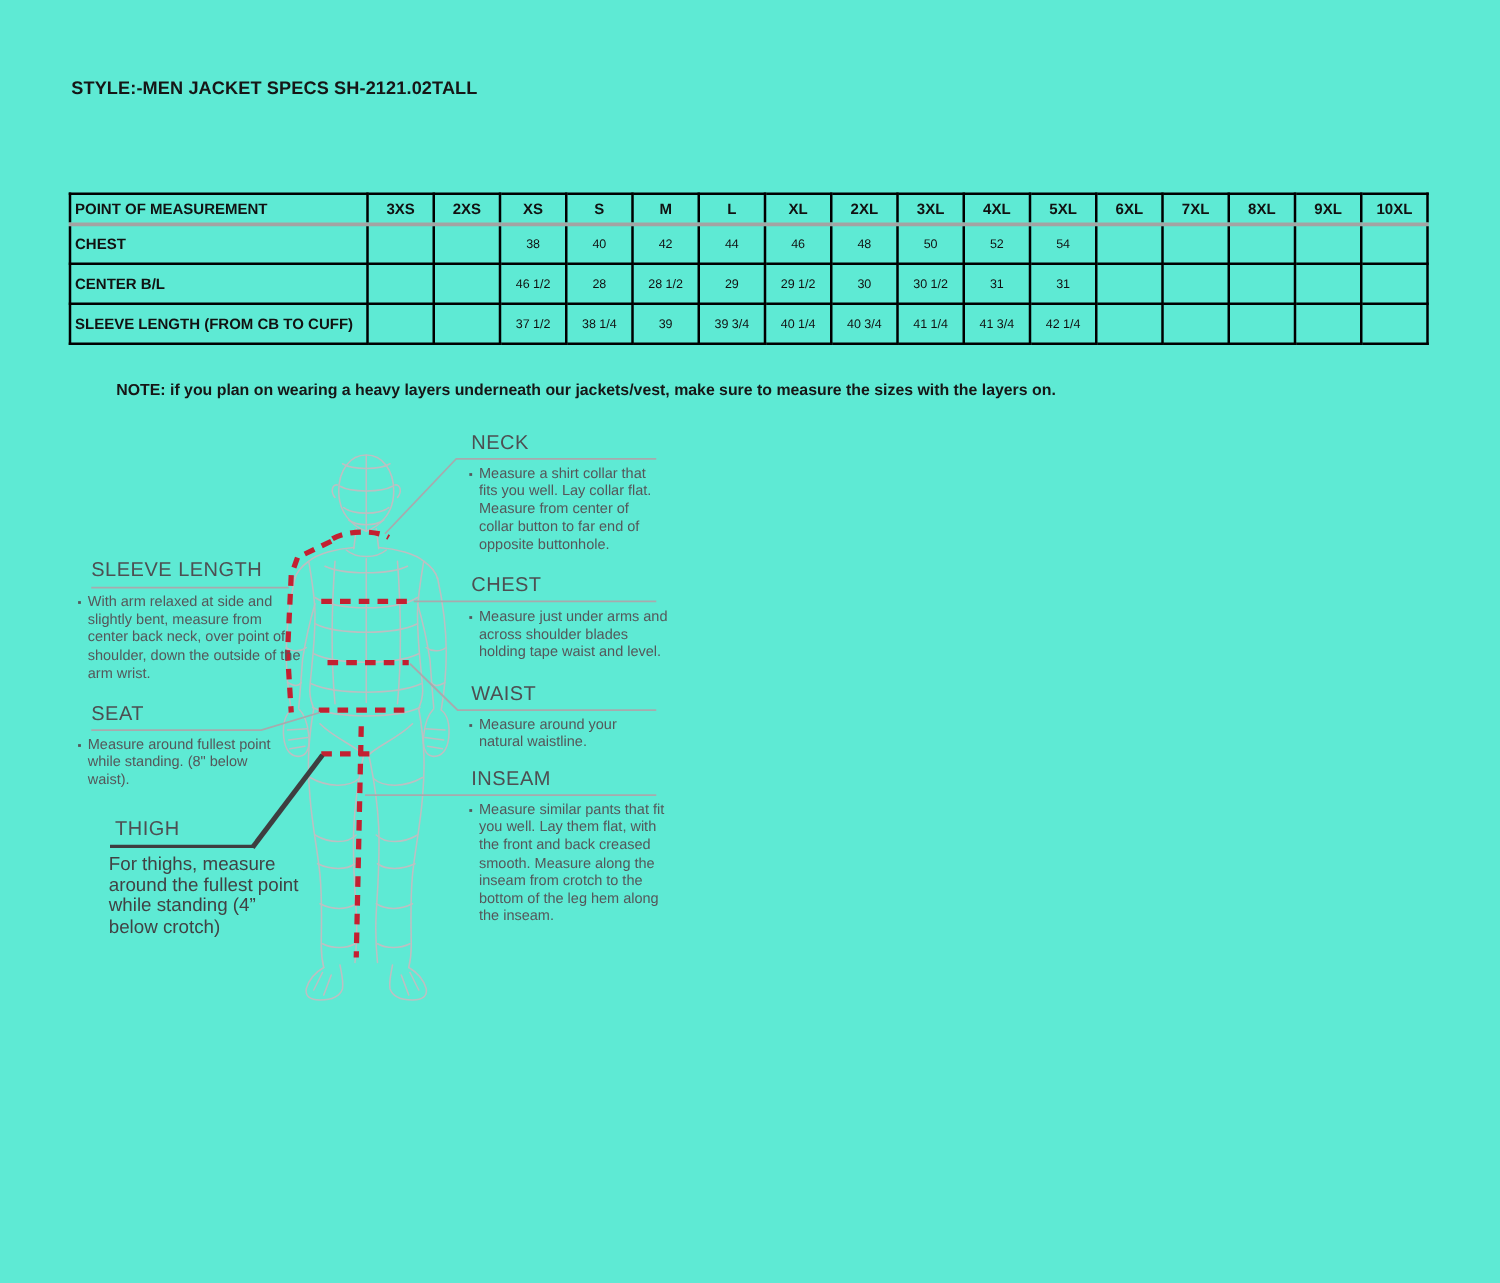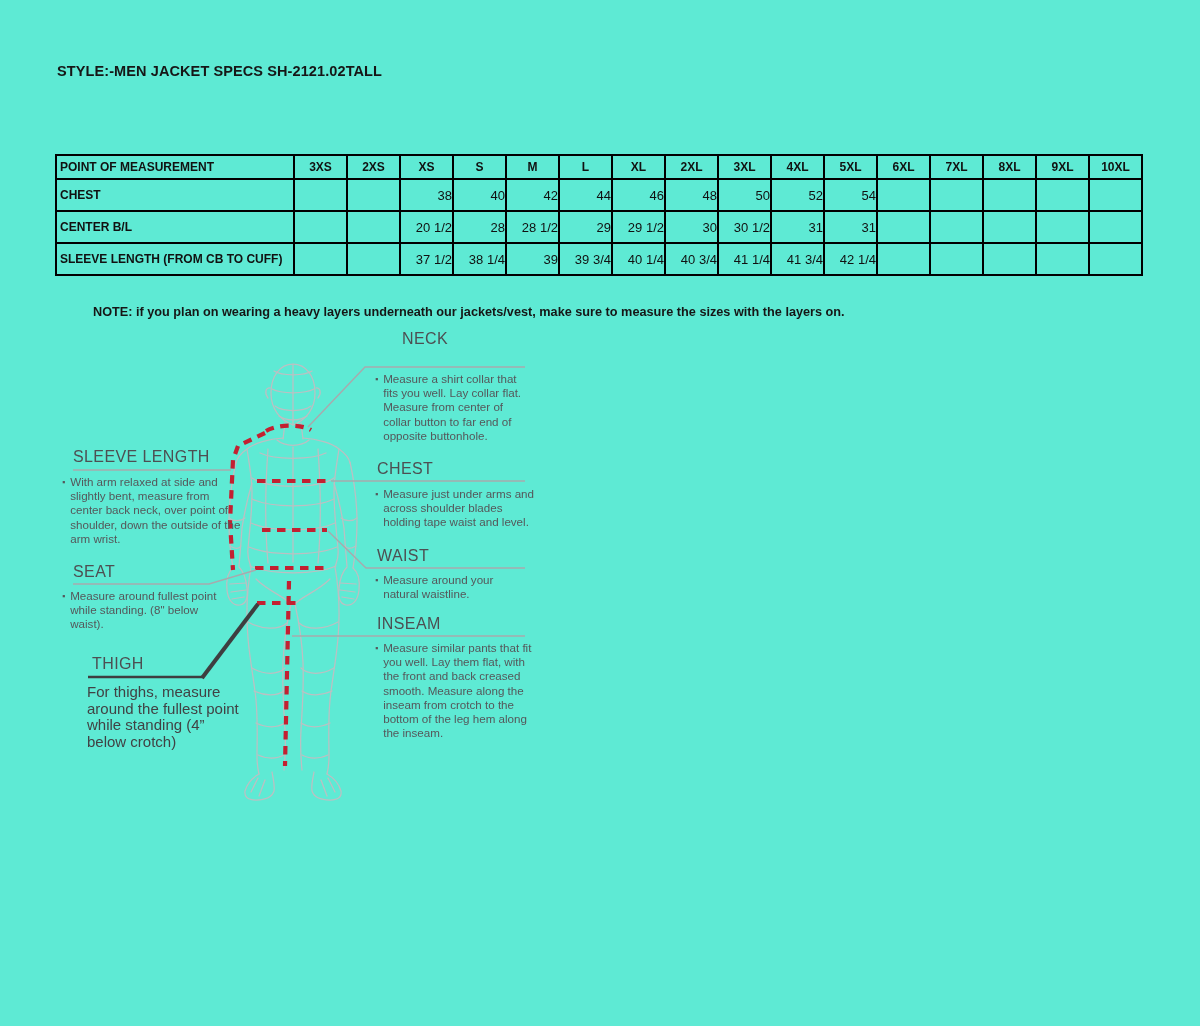--- a/index.html
+++ b/index.html
@@ -19,22 +19,22 @@
   }
   table.size-table {
     position:absolute; left:55px; top:154px; width:1088px;
     border-collapse:collapse; table-layout:fixed;
   }
   .size-table th, .size-table td {
     border:2px solid #000; text-align:center; vertical-align:middle;
     overflow:hidden; white-space:nowrap; color:#111;
   }
   .size-table th { font-size:12px; font-weight:bold; height:24px; }
-  .size-table thead th { border-bottom:1px solid #a3a3a3; }
-  .size-table td { font-size:13px; font-weight:normal; height:32px;text-align:right; }
+  .size-table thead th { border-bottom:3px solid #a3a3a3; }
+  .size-table td { font-size:10px; font-weight:normal; height:32px; }
   .size-table th.first, .size-table td.first {
     text-align:left; padding-left:3px; font-weight:bold; font-size:12px;
   }
   svg.diagram-lines { position:absolute; left:0; top:0; pointer-events:none; }
   .figure { stroke:var(--figure-gray); stroke-width:1.25; fill:none; stroke-linecap:round; stroke-linejoin:round; }
   .red-dash { stroke:var(--measure-red); stroke-width:4.2; fill:none; stroke-dasharray:8.5 6.5; stroke-linecap:butt; stroke-linejoin:miter; }
   .leader { stroke:var(--leader-gray); stroke-width:1.4; fill:none; }
   .leader-dark { stroke:#3e3e40; fill:none; }
   .callout-label {
     position:absolute; font-size:16px; color:#4d4f52; letter-spacing:0.4px;
@@ -95,21 +95,21 @@
           <td></td>
           <td></td>
           <td></td>
           <td></td>
           <td></td>
         </tr>
         <tr>
           <td class="first">CENTER B/L</td>
           <td></td>
           <td></td>
-          <td>20 1/2</td>
+          <td>46 1/2</td>
           <td>28</td>
           <td>28 1/2</td>
           <td>29</td>
           <td>29 1/2</td>
           <td>30</td>
           <td>30 1/2</td>
           <td>31</td>
           <td>31</td>
           <td></td>
           <td></td>
@@ -228,21 +228,21 @@
     <path class="leader" d="M308 427 L365 367 L525 367"></path>
     <path class="leader" d="M331 481 L525 481"></path>
     <path class="leader" d="M328 531 L366 568 L525 568"></path>
     <path class="leader" d="M292 636 L525 636"></path>
     <path class="leader" d="M73 470 L231 470"></path>
     <path class="leader" d="M73 584 L209 584 L256 570"></path>
     <path class="leader-dark" d="M88 677 L203 677" stroke-width="2.6"></path>
     <path class="leader-dark" d="M202 678 L258 604" stroke-width="4"></path>
   </svg>
 
-  <div class="callout-label" style="left:377px; top:330px;margin-left:25px;">NECK</div>
+  <div class="callout-label" style="left:377px; top:346px;">NECK</div>
   <div class="callout-desc" style="left:375px; top:372px; width:154px;">
     <span class="bullet">▪</span>
     <span>Measure a shirt collar that fits you well. Lay collar flat. Measure from center of collar button to far end of opposite buttonhole.</span>
   </div>
 
   <div class="callout-label" style="left:73px; top:448px;">SLEEVE LENGTH</div>
   <div class="callout-desc" style="left:62px; top:475px; width:182px;">
     <span class="bullet">▪</span>
     <span>With arm relaxed at side and slightly bent, measure from center back neck, over point of shoulder, down the outside of the arm wrist.</span>
   </div>

